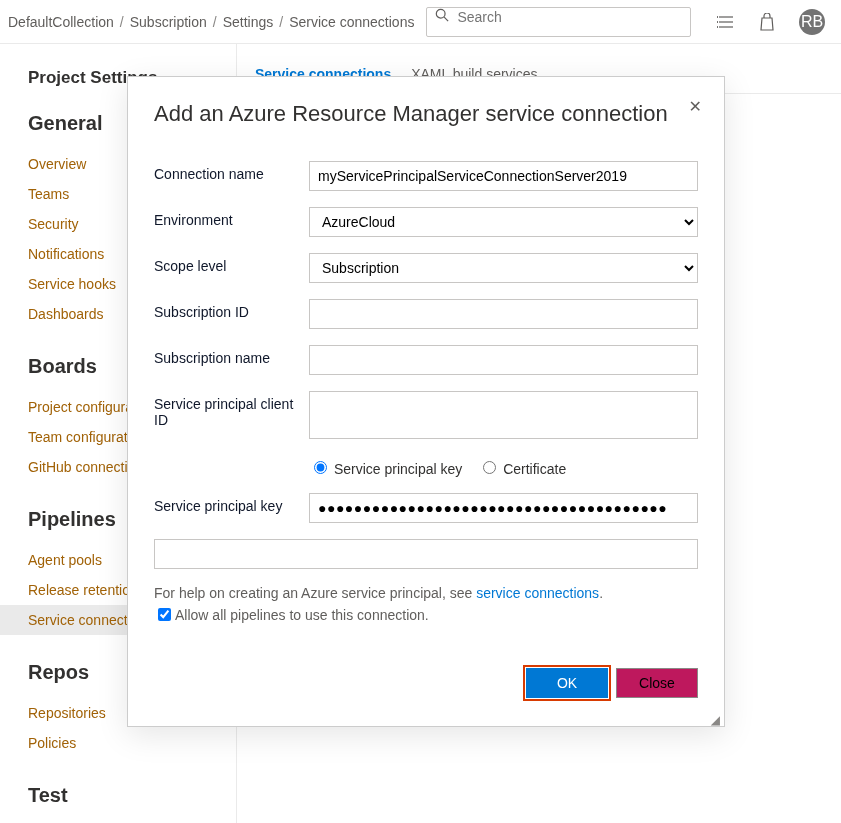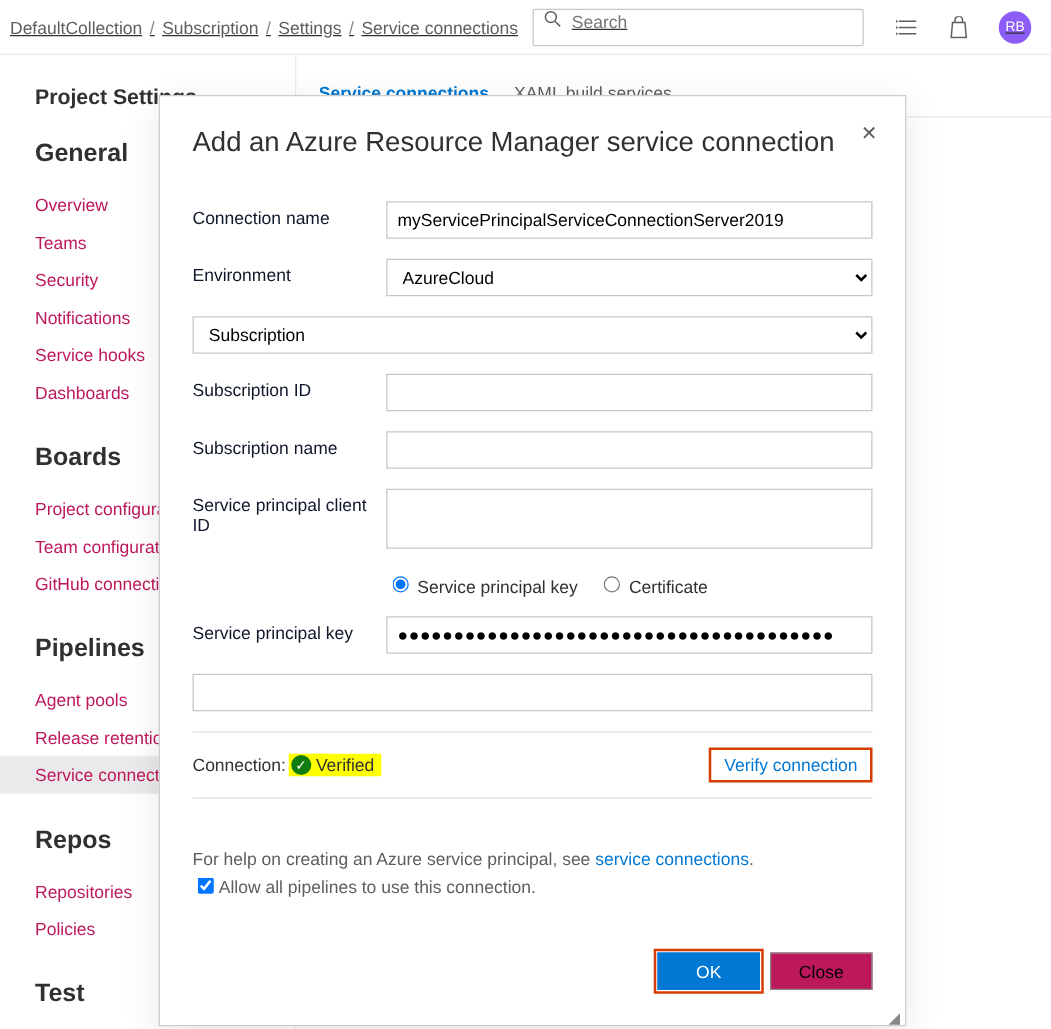--- a/index.html
+++ b/index.html
@@ -11,21 +11,20 @@
     background: #fff;
   }
   
   .topbar {
     height: 44px;
     display: flex;
     align-items: center;
     padding: 0 8px;
     border-bottom: 1px solid #eaeaea;
     gap: 4px;
-    text-decoration: underline;
   }
   .breadcrumb {
     display: flex;
     align-items: center;
     gap: 6px;
     color: #605e5c;
     font-size: 14px;
   }
   .breadcrumb .sep { color: #8a8886; }
   .search-wrap {
@@ -48,24 +47,24 @@
   }
   .top-actions {
     margin-left: auto;
     display: flex;
     align-items: center;
     gap: 24px;
     padding-right: 8px;
   }
   .avatar {
     width: 26px; height: 26px; border-radius: 50%;
-    background: #8b5cf6;
+    background: #737373;
     color: #fff;
     display: flex; align-items: center; justify-content: center;
-    font-size: 11px;
+    font-size: 16px;
   }
   
   .layout { display: flex; height: calc(823px - 44px); }
   .sidebar {
     width: 237px;
     border-right: 1px solid #eaeaea;
     padding: 20px 18px 10px 28px;
   }
   .sidebar h2 {
     font-size: 17px;
@@ -75,21 +74,21 @@
   .side-heading {
     font-size: 20px;
     font-weight: 600;
     margin: 26px 0 14px 0;
     color: #323130;
   }
   .side-heading:first-of-type { margin-top: 0; }
   .side-item {
     display: block;
     padding: 7px 0;
-    color: #be185d;
+    color: #a16207;
     font-size: 14px;
     cursor: pointer;
     white-space: nowrap;
   }
   .side-item.selected {
     background: #eaeaea;
     margin: 0 -18px 0 -28px;
     padding-left: 28px;
   }
   .main {
@@ -346,20 +345,21 @@
       <div class="form-row">
         <div class="lbl">Environment</div>
         <div class="ctl">
           <select>
             <option>AzureCloud</option>
           </select>
         </div>
       </div>
 
       <div class="form-row">
+        <div class="lbl">Scope level</div>
         <div class="ctl">
           <select>
             <option>Subscription</option>
           </select>
         </div>
       </div>
 
       <div class="form-row">
         <div class="lbl">Subscription ID</div>
         <div class="ctl"><input type="text" style=""></div>
@@ -382,28 +382,20 @@
 
       <div class="form-row">
         <div class="lbl">Service principal key</div>
         <div class="ctl"><input type="text" style="letter-spacing: 0.5px;" value="●●●●●●●●●●●●●●●●●●●●●●●●●●●●●●●●●●●●●●●"></div>
       </div>
 
       <div class="form-row">
         <div class="ctl"><input type="text" style=""></div>
       </div>
 
-      <div class="verify-row">
-        <span>Connection:</span>
-        <span class="verified-badge">
-          <span class="check-ico">✓</span>
-          <span>Verified</span>
-        </span>
-        <span class="verify-link">Verify connection</span>
-      </div>
 
       <div class="help-text">
         <span>For help on creating an Azure service principal, see </span><a href="#">service connections</a>.
       </div>
       <label class="allow-row">
         <input type="checkbox" checked="" style="">
         <span>Allow all pipelines to use this connection.</span>
       </label>
 
       <div class="dialog-buttons">

